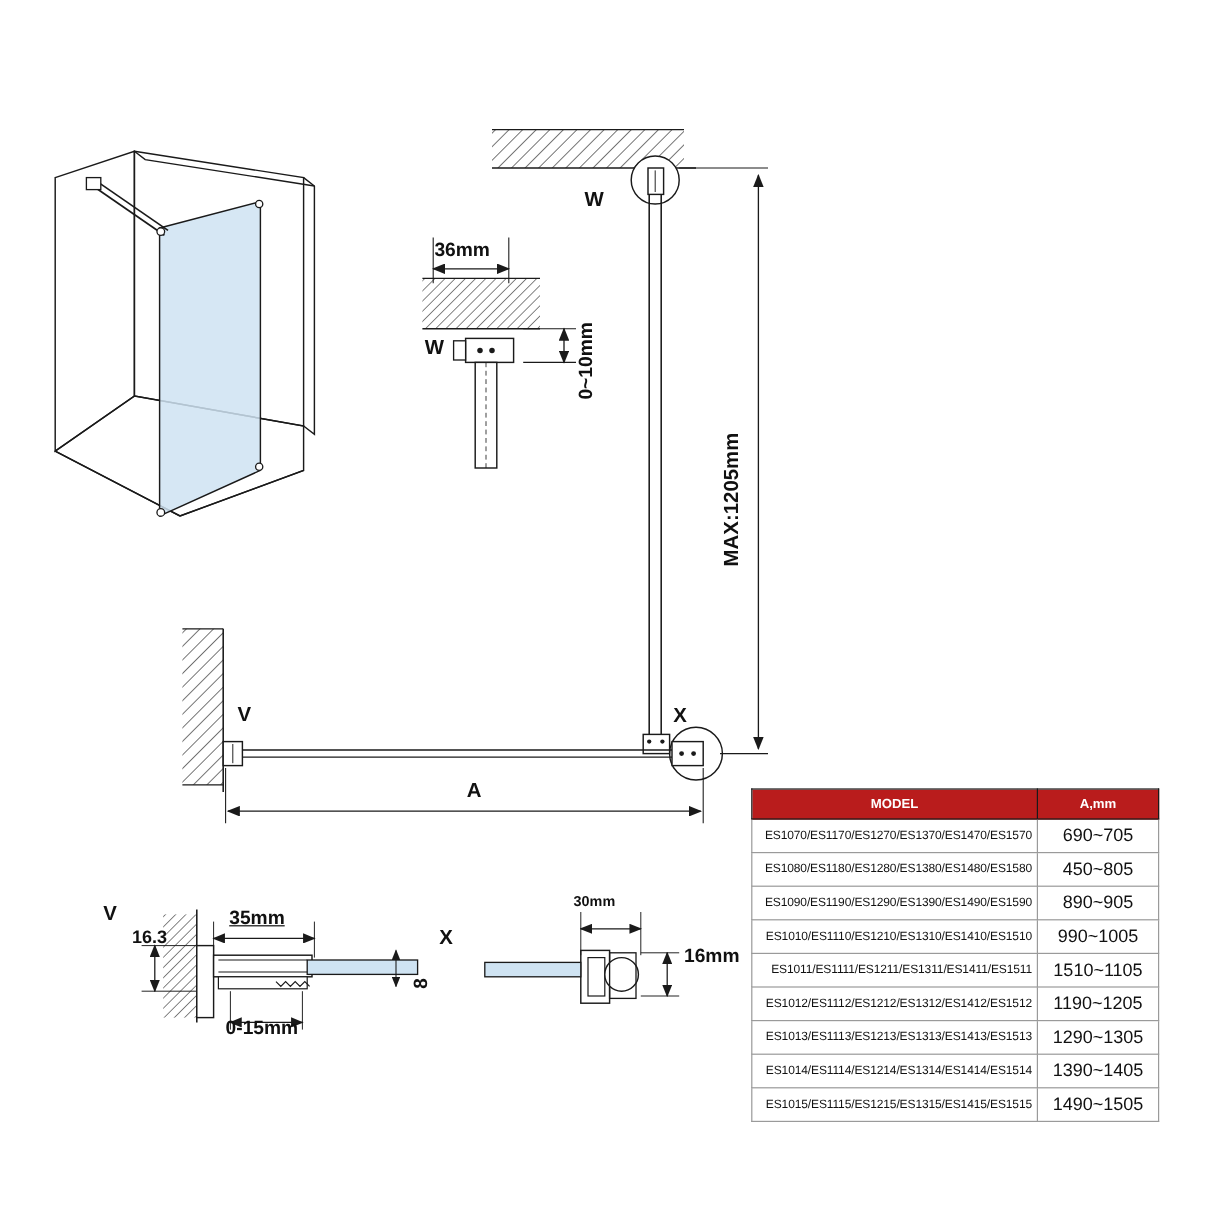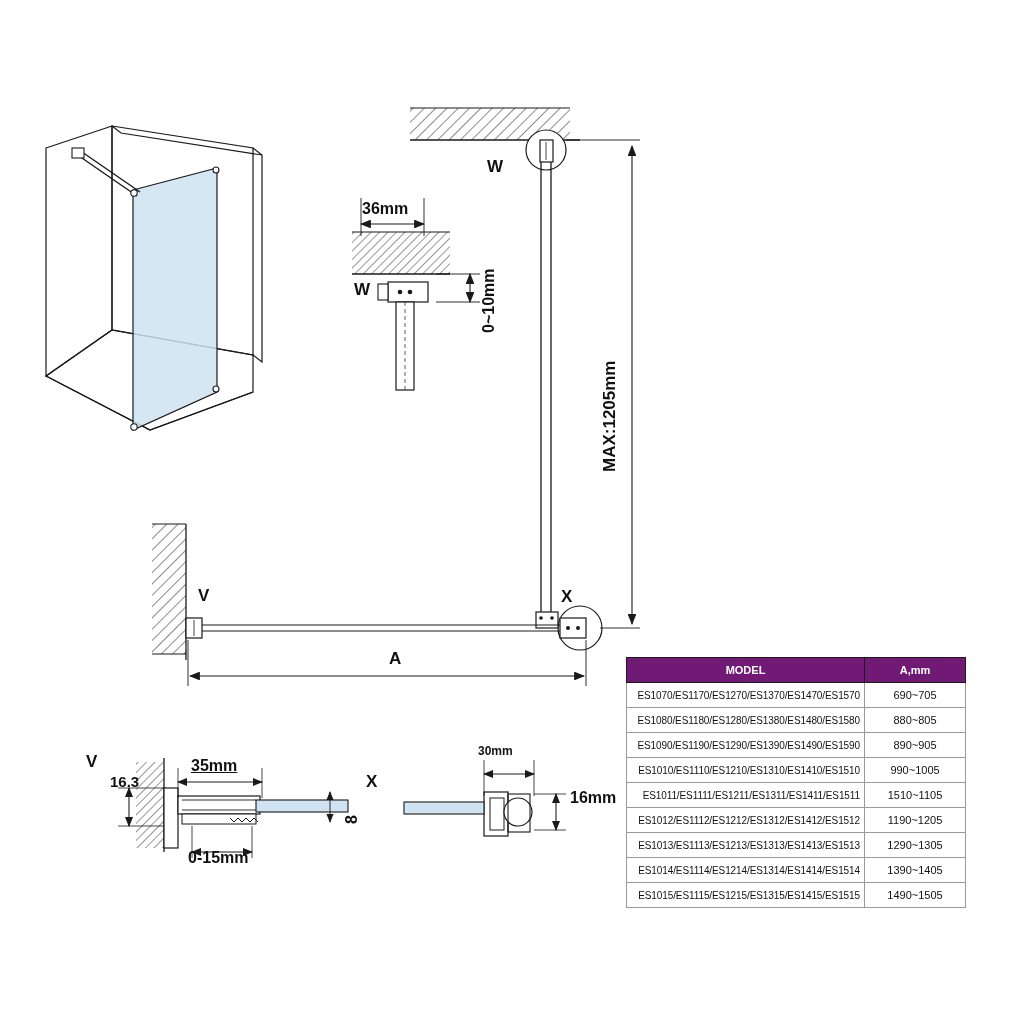--- a/index.html
+++ b/index.html
@@ -32,35 +32,35 @@
     position: absolute;
     left: 626px;
     top: 657px;
     width: 340px;
     border-collapse: collapse;
     font-family: "Liberation Sans", sans-serif;
     font-size: 10.5px;
     color: #111111;
   }
   #spec-table th {
-    background: #701a75;
+    background: #b91c1c;
     color: #ffffff;
     font-weight: bold;
     font-size: 11px;
     padding: 6px 4px;
     border: 1px solid #1a1a1a;
     text-align: center;
   }
   #spec-table td {
     border: 1px solid #9a9a9a;
     padding: 5px 4px;
     height: 14px;
   }
   #spec-table td.model { text-align: right; padding-left: 6px; font-size: 10px; letter-spacing: -0.1px;}
-  #spec-table td.dim { text-align: center; width: 92px; font-size: 11px; }
+  #spec-table td.dim { text-align: center; width: 92px; font-size: 15px; }
 </style>
 </head>
 <body>
 
 <div id="page">
 
   <svg class="abs" style="left:0;top:0;" width="1024" height="1024" viewBox="0 0 1024 1024">
     <defs>
       <pattern id="hatch" width="8" height="8" patternTransform="rotate(45)" patternUnits="userSpaceOnUse">
         <line x1="0" y1="0" x2="0" y2="8" stroke="#1a1a1a" stroke-width="1"></line>
@@ -257,21 +257,21 @@
         <th>A,mm</th>
       </tr>
     </thead>
     <tbody>
       <tr>
         <td class="model">ES1070/ES1170/ES1270/ES1370/ES1470/ES1570</td>
         <td class="dim">690~705</td>
       </tr>
       <tr>
         <td class="model">ES1080/ES1180/ES1280/ES1380/ES1480/ES1580</td>
-        <td class="dim">880~805</td>
+        <td class="dim">450~805</td>
       </tr>
       <tr>
         <td class="model">ES1090/ES1190/ES1290/ES1390/ES1490/ES1590</td>
         <td class="dim">890~905</td>
       </tr>
       <tr>
         <td class="model">ES1010/ES1110/ES1210/ES1310/ES1410/ES1510</td>
         <td class="dim">990~1005</td>
       </tr>
       <tr>

